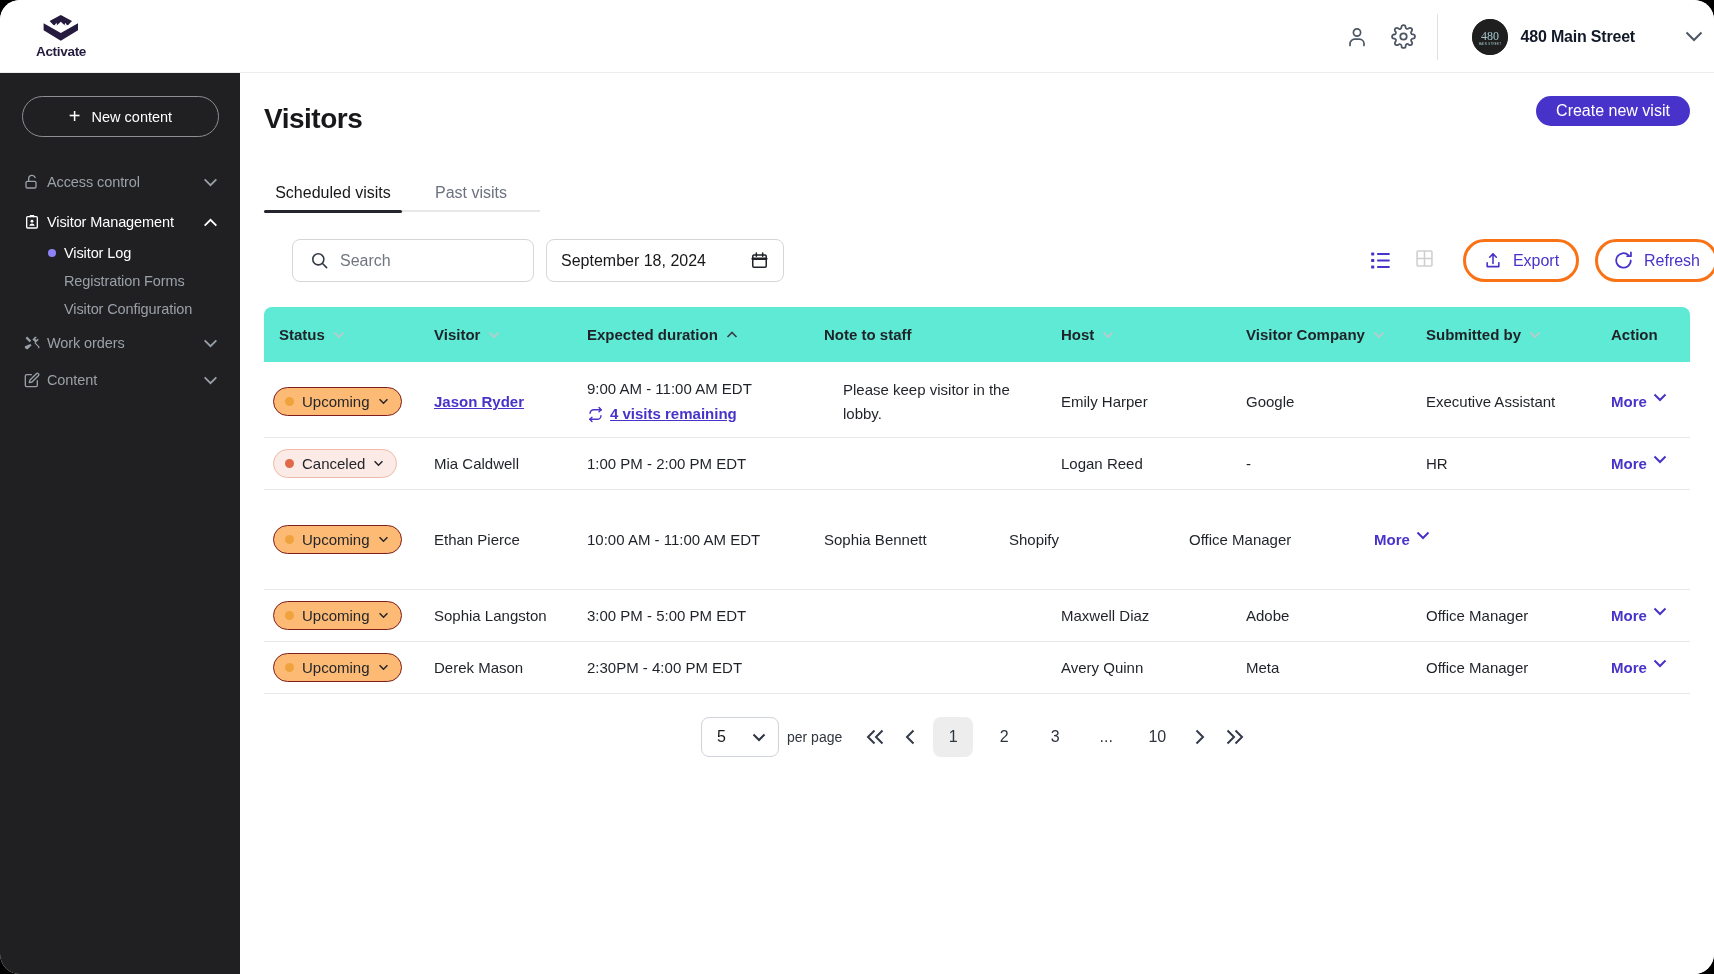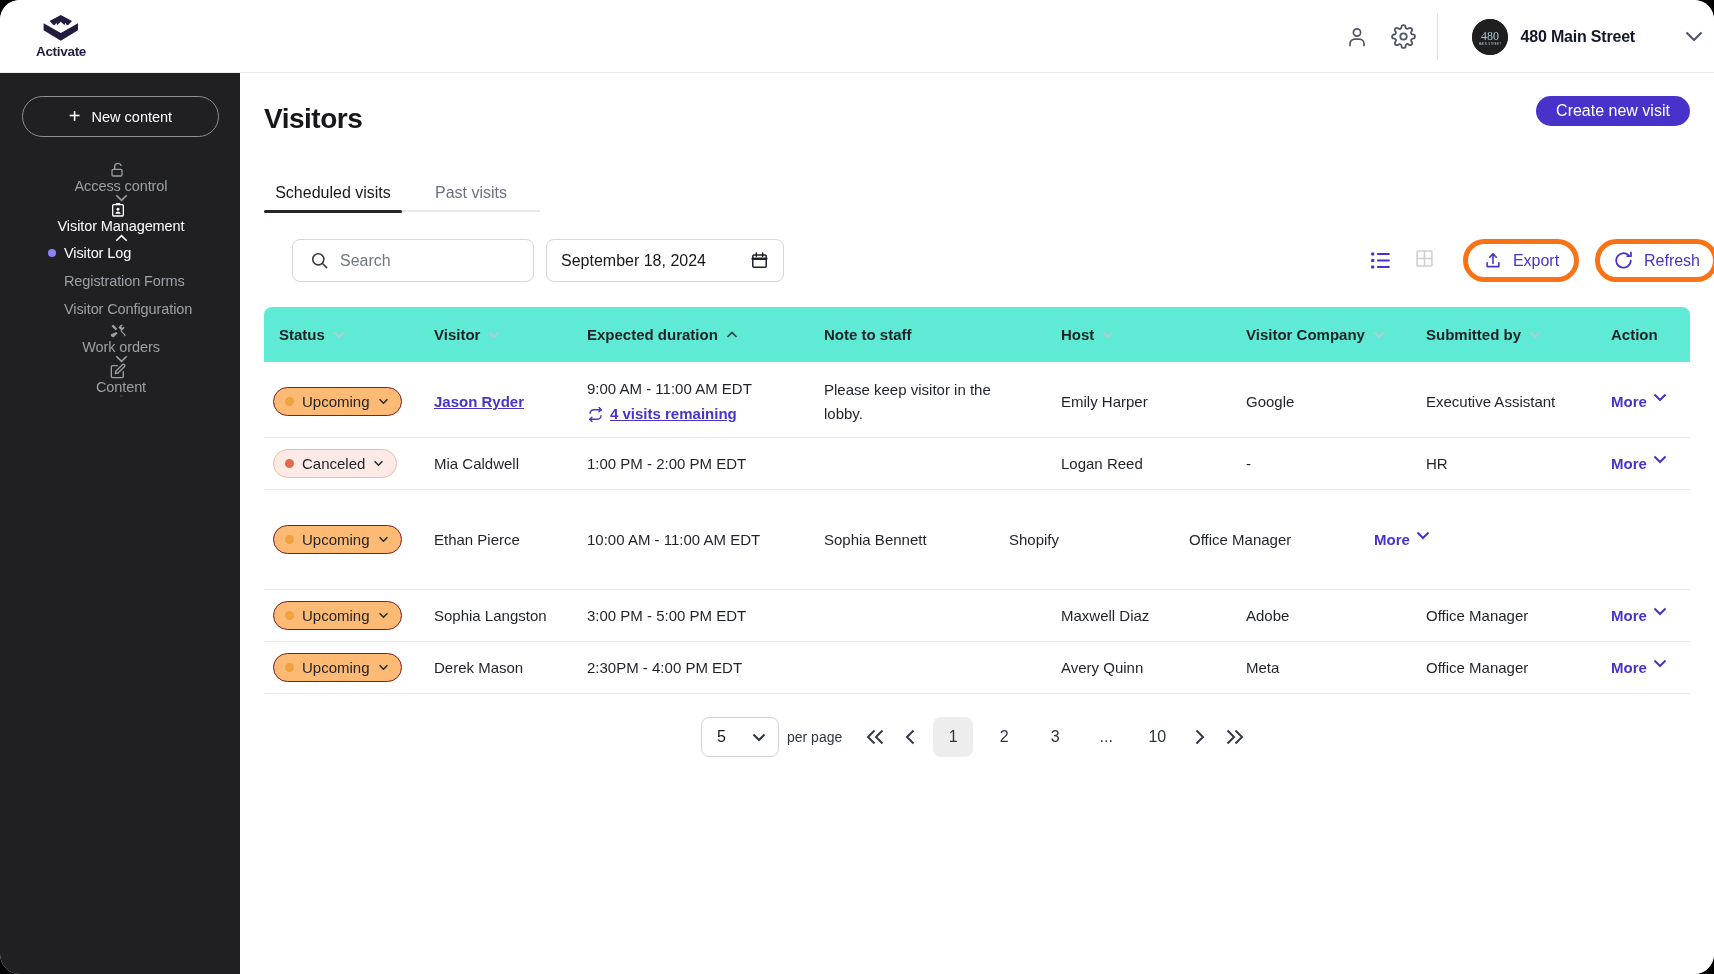--- a/index.html
+++ b/index.html
@@ -15,21 +15,21 @@
   .icon-btn { display:flex; align-items:center; justify-content:center; }
   .tdivider { width:1px; height:46px; background:#e0e0e0; margin-left:21px; }
   .avatar { width:36px; height:36px; border-radius:50%; background:#1f1f1f; overflow:hidden; margin-left:34px; }
   .bname { margin-left:13px; font-size:16px; letter-spacing:-0.2px; font-weight:700; color:#111827; }
   .top-chev { margin-left:50px; margin-right:11px; }
   
   .sidebar { position:absolute; left:0; top:73px; width:240px; height:901px; background:#202023; z-index:4; color:#9aa0a8; }
   .newc { position:absolute; left:22px; top:23px; width:197px; height:41px; border:1px solid #8e8e93; border-radius:21px; display:flex; align-items:center; justify-content:center; color:#fff; font-size:14.5px; gap:11px; }
   .newc .plus { font-size:20px; font-weight:400; line-height:1; margin-top:-2px; }
   .nav { position:absolute; left:0; top:89px; width:240px; }
-  .nav-item { height:40px; display:flex; align-items:center; padding:0 22px 0 24px; font-size:14.5px; letter-spacing:-0.1px; color:#9aa0a8;flex-direction:column; }
+  .nav-item { height:40px; display:flex; align-items:center; padding:0 22px 0 24px; font-size:14.5px; letter-spacing:-0.1px; color:#9aa0a8; }
   .nav-item .ni-icon { width:16px; margin-right:7px; display:flex; }
   .nav-item .lbl { flex:1; }
   .nav-item.active { color:#fff; }
   .sub-item { height:28px; display:flex; align-items:center; padding-left:64px; font-size:14.5px; letter-spacing:-0.1px; color:#9aa0a8; position:relative; }
   .sub-item.active { color:#fff; }
   .sub-item .dot { position:absolute; left:48px; top:50%; margin-top:-4px; width:8px; height:8px; border-radius:50%; background:#8d83f6; }
   
   .main { position:absolute; left:240px; top:73px; width:1474px; height:901px; background:#fff; }
   h1 { position:absolute; left:24px; top:32px; font-size:28px; line-height:28px; font-weight:700; color:#18181b; letter-spacing:-0.5px; }
   .create-btn { position:absolute; left:1296px; top:23px; width:154px; height:30px; background:#4733c9; border-radius:23px; color:#fff; font-size:16px; display:flex; align-items:center; justify-content:center; }
@@ -37,21 +37,21 @@
   .tabs { position:absolute; left:24px; top:111px; width:276px; display:flex; border-bottom:2px solid #e7e7e7; }
   .tab { width:138px; text-align:center; font-size:16px; line-height:17px; color:#6b7280; padding-bottom:9px; position:relative; }
   .tab.active { color:#18181b; font-weight:500; }
   .tab.active:after { content:""; position:absolute; left:0; right:0; bottom:-2.5px; height:3px; background:#25252e; border-radius:2px; }
   
   .toolbar { position:absolute; left:0; top:166px; width:1474px; height:43px;margin-left:28px; }
   .search { position:absolute; left:24px; top:0; width:242px; height:43px; border:1px solid #d6d6d6; border-radius:8px; display:flex; align-items:center; padding-left:17px; gap:11px; color:#6f7680; font-size:16px; }
   .date { position:absolute; left:278px; top:0; width:238px; height:43px; border:1px solid #d6d6d6; border-radius:8px; display:flex; align-items:center; padding:0 14px; font-size:16px; color:#18181b; }
   .date .cal { margin-left:auto; display:flex; }
   .viewicons { position:absolute; left:1100px; top:9px; display:flex; gap:21px; }
-  .pillbtn { position:absolute; top:0; height:43px; border:5px solid #f97316; border-radius:22px; color:#4733c9; font-size:16px; font-weight:500; display:flex; align-items:center; justify-content:center; gap:10px; }
+  .pillbtn { position:absolute; top:0; height:43px; border:3px solid #f97316; border-radius:22px; color:#4733c9; font-size:16px; font-weight:500; display:flex; align-items:center; justify-content:center; gap:10px; }
   .export { left:1195px; width:116px; }
   .refresh { left:1327px; width:123px; }
   
   .table { position:absolute; left:24px; top:234px; width:1426px; }
   .thead { display:flex; height:55px; background:#5eead4; border-radius:8px 8px 0 0; align-items:center; font-size:15px; font-weight:600; color:#1f2228; }
   .trow { display:flex; border-bottom:1px solid #e8e8e8; align-items:center; font-size:15px; color:#1f2228; }
   .c { padding-left:15px; flex:none; }
   .c1{width:155px}.c2{width:153px}.c3{width:237px}.c4{width:237px}.c5{width:185px}.c6{width:180px}.c7{width:185px}.c8{width:94px}
   .hc { display:flex; align-items:center; gap:8px; }
   .r1{height:76px;padding-top:4px}.r2{height:52px}.r3{height:100px}.r4{height:52px}.r5{height:52px}
@@ -285,21 +285,21 @@
               <svg width="17" height="17" viewBox="0 0 24 24" fill="none" stroke="#4733c9" stroke-width="2" stroke-linecap="round" stroke-linejoin="round">
                 <path d="M17 2.2l3 3-3 3"></path>
                 <path d="M20 5.2H9.5a5.2 5.2 0 0 0-5.2 5.2"></path>
                 <path d="M7 21.8l-3-3 3-3"></path>
                 <path d="M4 18.8h10.5a5.2 5.2 0 0 0 5.2-5.2"></path>
               </svg>
               <span class="vlink">4 visits remaining</span>
             </div>
         </div>
         <div class="c c4 cell-lines">
-            <div style="width:196px;">Please keep visitor in the lobby.</div>
+            <div style="width:196px;margin-left:19px;">Please keep visitor in the lobby.</div>
           </div>
         <div class="c c5">Emily Harper</div>
         <div class="c c6">Google</div>
         <div class="c c7">Executive Assistant</div>
         <div class="c c8"><span class="more">More <svg width="14" height="9" viewBox="0 0 14 9" fill="none" stroke="#4733c9" stroke-width="2">
                 <path d="M1.5 1.5 L7 7 L12.5 1.5"></path>
               </svg></span></div>
       </div>
       <div class="trow r2">
         <div class="c c1"><span class="pill ca"><span class="pd"></span>Canceled <svg width="11" height="7" viewBox="0 0 12 8" fill="none" stroke="#24262b" stroke-width="1.7">

